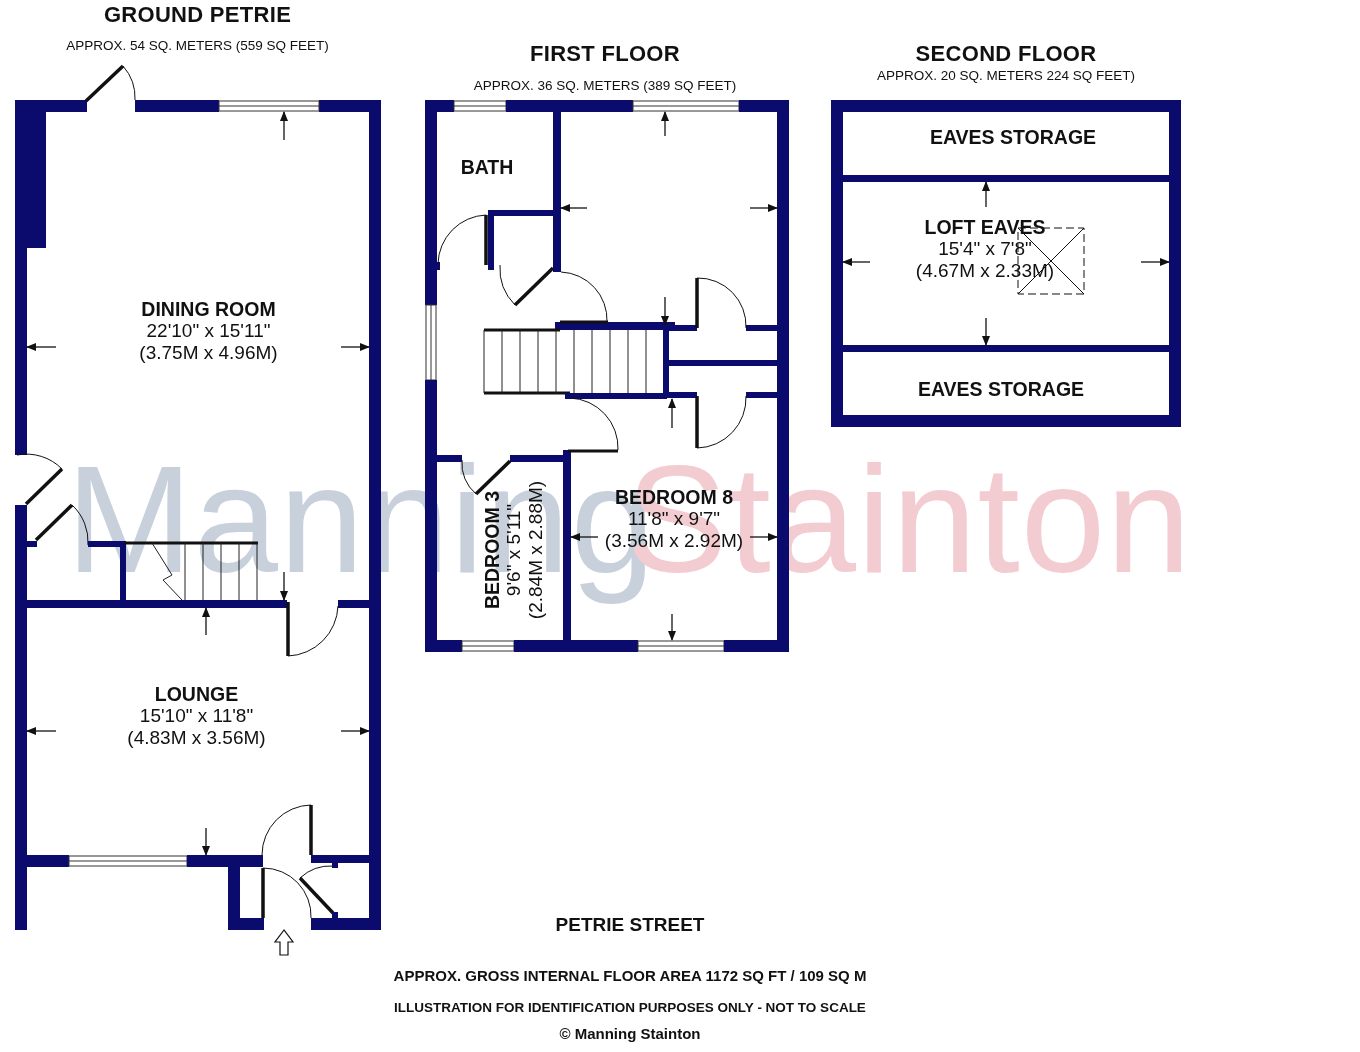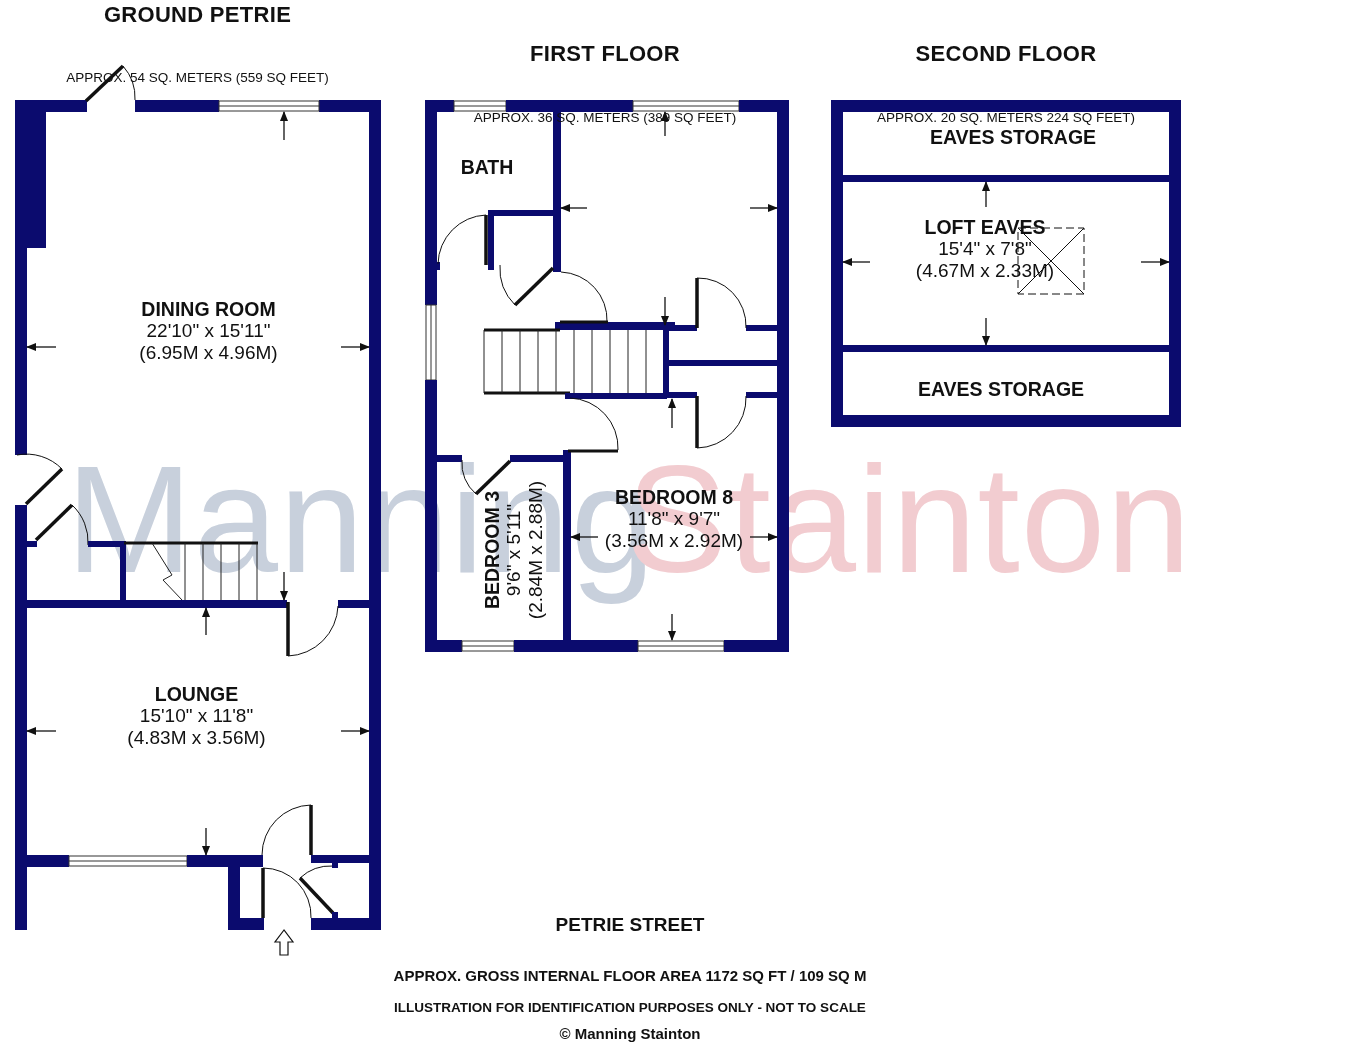--- a/index.html
+++ b/index.html
@@ -11,21 +11,21 @@
   .door { stroke: #111; stroke-width: 3.5; fill: none; }
   .stair { stroke: #222; stroke-width: 1; fill: none; }
   .win { fill: #fff; stroke: #333; stroke-width: 1; }
   .arrow { stroke: #111; stroke-width: 1.3; fill: none; }
   .ahead { fill: #111; }
   .watermark { position: absolute; top: 432px; font-family: "Liberation Sans", sans-serif; font-size: 152px; font-weight: 400; letter-spacing: 1px; white-space: nowrap; }
   .wm1 { left: 66px; color: #c8d0dc; }
   .wm2 { left: 626px; color: #f2ccd0; }
   .txt { position: absolute; text-align: center; white-space: nowrap; }
   .floor-title { font-weight: 700; font-size: 22px; letter-spacing: 0.3px; }
-  .floor-area { font-size: 13.5px; margin-top: 32px; }
+  .floor-area { font-size: 13.5px; }
   .room-name { font-weight: 700; font-size: 19.5px; line-height: 22px; }
   .room-dim { font-size: 19px; line-height: 22px; }
   .street { font-weight: 700; font-size: 19px; }
   .gross { font-weight: 700; font-size: 15px; }
   .disclaimer { font-weight: 700; font-size: 13.5px; }
   .copyright { font-weight: 700; font-size: 15px; }
   .vert { position: absolute; transform: rotate(-90deg); transform-origin: center center; text-align: center; white-space: nowrap; }
 </style>
 </head>
 <body>
@@ -217,21 +217,21 @@
       <line class="arrow" x1="1141" y1="262" x2="1169" y2="262" marker-end="url(#ah)"></line>
     </g>
   </svg>
 
   <div class="txt floor-title" style="left:0;width:395px;top:2px;">GROUND PETRIE</div>
   <div class="txt floor-area" style="left:0;width:395px;top:38px;">APPROX. 54 SQ. METERS (559 SQ FEET)</div>
 
   <div class="txt" style="left:60px;width:297px;top:298px;">
     <div class="room-name">DINING ROOM</div>
     <div class="room-dim">22'10" x 15'11"</div>
-    <div class="room-dim">(6.95M x 4.96M)</div>
+    <div class="room-dim">(3.75M x 4.96M)</div>
   </div>
 
   <div class="txt" style="left:48px;width:297px;top:683px;">
     <div class="room-name">LOUNGE</div>
     <div class="room-dim">15'10" x 11'8"</div>
     <div class="room-dim">(4.83M x 3.56M)</div>
   </div>
 
   <div class="txt floor-title" style="left:405px;width:400px;top:41px;">FIRST FLOOR</div>
   <div class="txt floor-area" style="left:405px;width:400px;top:78px;">APPROX. 36 SQ. METERS (389 SQ FEET)</div>
@@ -245,21 +245,21 @@
     <div class="room-dim">(3.56M x 2.92M)</div>
   </div>
 
   <div class="vert" style="left:404px;width:220px;top:517px;height:66px;">
     <div class="room-name">BEDROOM 3</div>
     <div class="room-dim">9'6" x 5'11"</div>
     <div class="room-dim">(2.84M x 2.88M)</div>
   </div>
 
   <div class="txt floor-title" style="left:831px;width:350px;top:41px;">SECOND FLOOR</div>
-  <div class="txt floor-area" style="left:821px;width:370px;top:78px;">APPROX. 20 SQ. METERS 224 SQ FEET)</div>
+  <div class="txt floor-area" style="left:821px;width:370px;top:68px;">APPROX. 20 SQ. METERS 224 SQ FEET)</div>
 
   <div class="txt room-name" style="left:843px;width:340px;top:126px;">EAVES STORAGE</div>
 
   <div class="txt" style="left:870px;width:230px;top:216px;">
     <div class="room-name">LOFT EAVES</div>
     <div class="room-dim">15'4" x 7'8"</div>
     <div class="room-dim">(4.67M x 2.33M)</div>
   </div>
 
   <div class="txt room-name" style="left:843px;width:316px;top:378px;">EAVES STORAGE</div>

